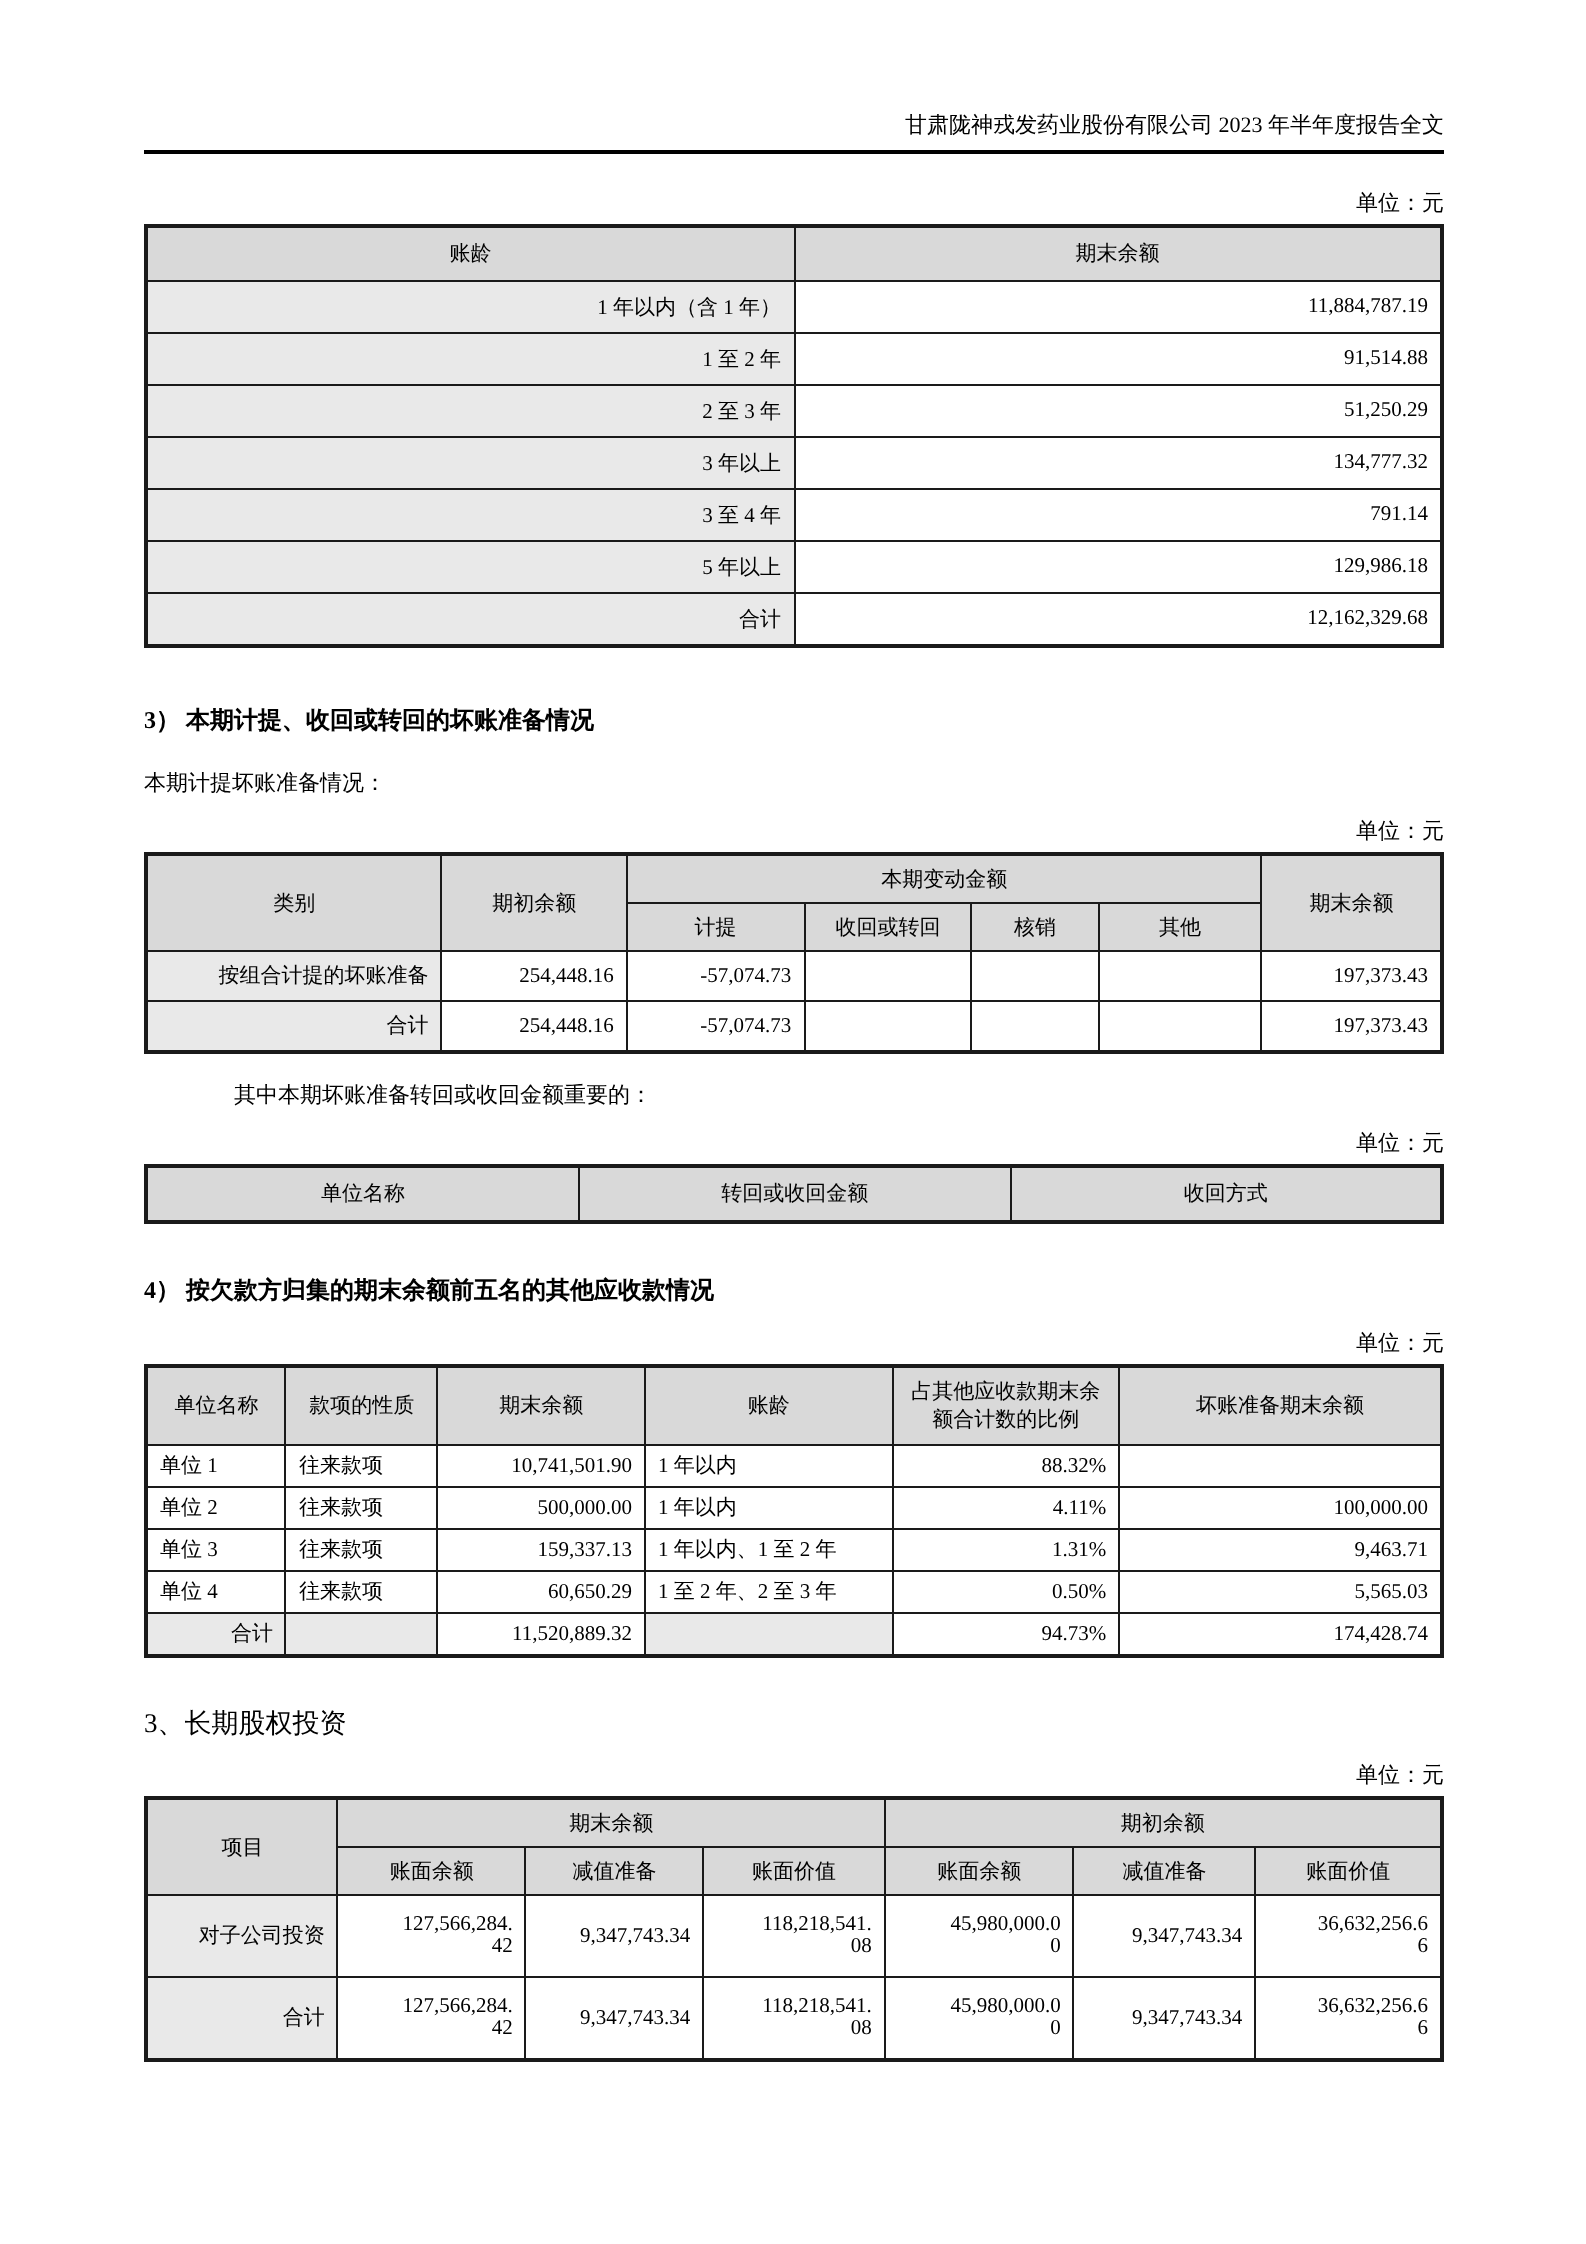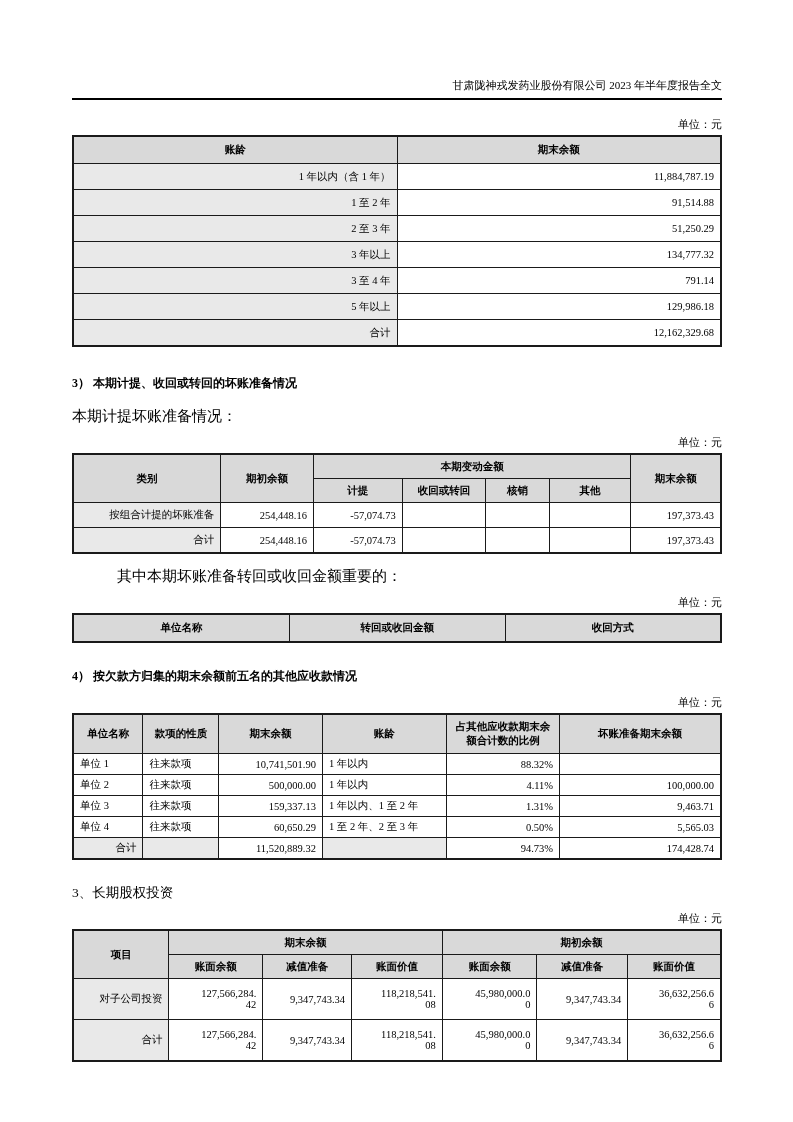--- a/index.html
+++ b/index.html
@@ -5,21 +5,21 @@
   html, body { margin: 0; padding: 0; background: #ffffff; }
   body {
     font-family: "Liberation Serif", "DejaVu Serif", serif;
     color: #000;
   }
   .page {
     position: relative;
     width: 793px;
     height: 1122px;
     box-sizing: border-box;
-    padding: 78px 71px 0 72px;
+    padding: 55px 71px 0 72px;
     background: #fff;
     overflow: hidden;
   }
   .doc-header {
     text-align: right;
     font-size: 11px;
     padding-bottom: 5px;
     border-bottom: 2px solid #000;
   }
   .unit-line {
@@ -35,40 +35,40 @@
     font-weight: bold;
     margin: 28px 0 0 0;
   }
   .h-sec4 { margin-top: 25px; }
   .h-lt {
     font-size: 13.5px;
     font-weight: normal;
     margin: 24px 0 0 0;
   }
   .para {
-    font-size: 15px;
+    font-size: 11px;
     margin: 15px 0 0 0;
   }
   .p-note { margin-top: 13px; margin-left: 45px; }
   .tbl {
     width: 100%;
     border-collapse: collapse;
     table-layout: fixed;
     font-size: 10.5px;
     border: 2px solid #1a1a1a;
   }
   .tbl th, .tbl td {
     border: 1px solid #1a1a1a;
     padding: 2px 6px;
     vertical-align: middle;
     overflow: hidden;
   }
   .tbl th {
     background: #d9d9d9;
-    font-weight: bold;
+    font-weight: normal;
     text-align: center;
   }
   .label-cell { background: #e9e9e9; text-align: right; }
   .num { text-align: right; }
   .indented { padding-left: 38px; }
   .aging th { height: 22px; }
   .aging td { height: 21px; }
   .provision th { height: 19px; }
   .provision td { height: 20px; }
   .recover th { height: 22px; }

